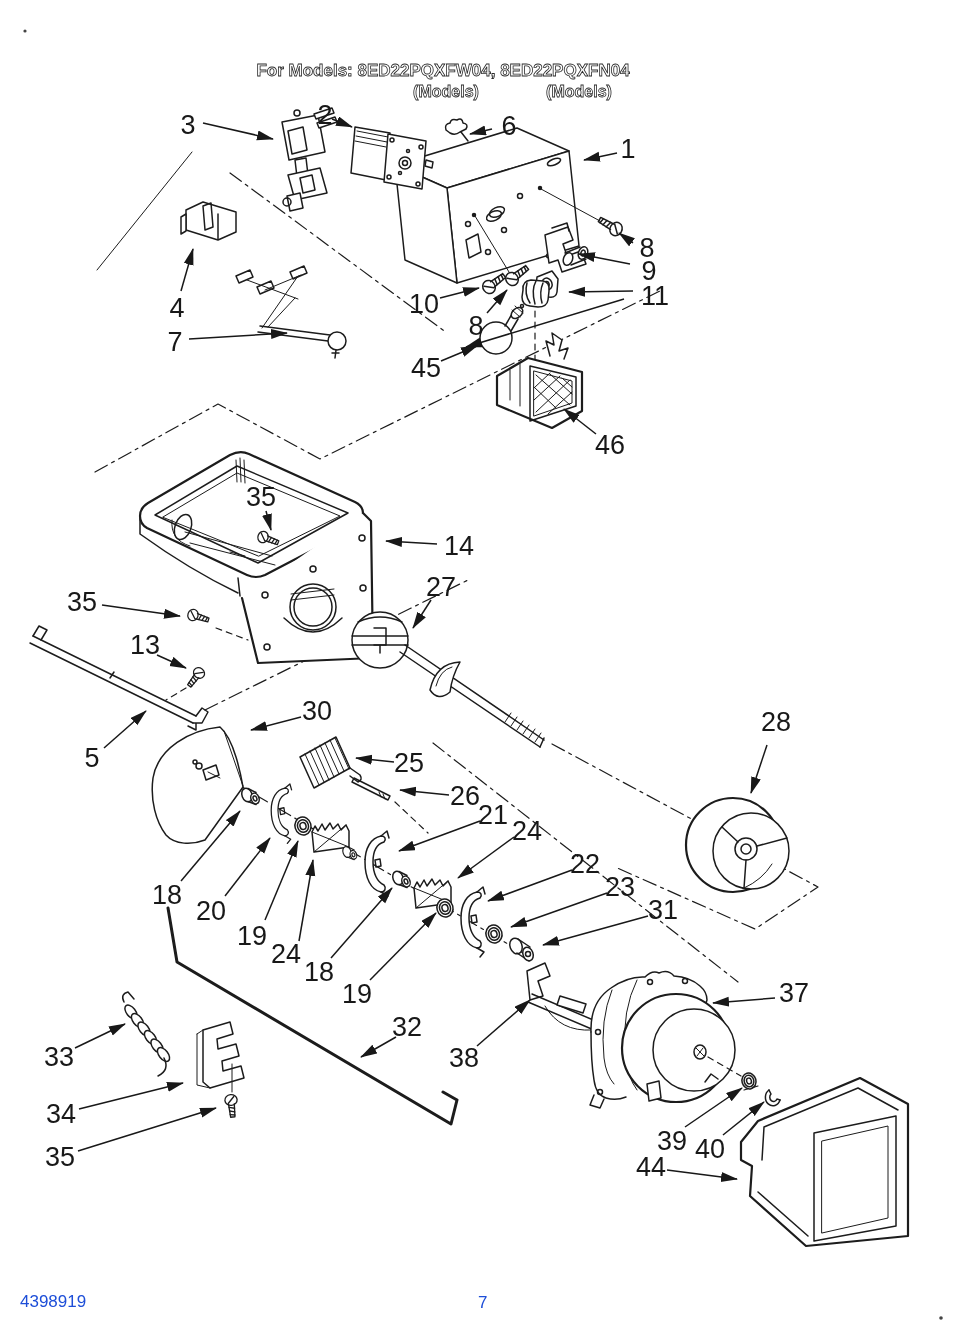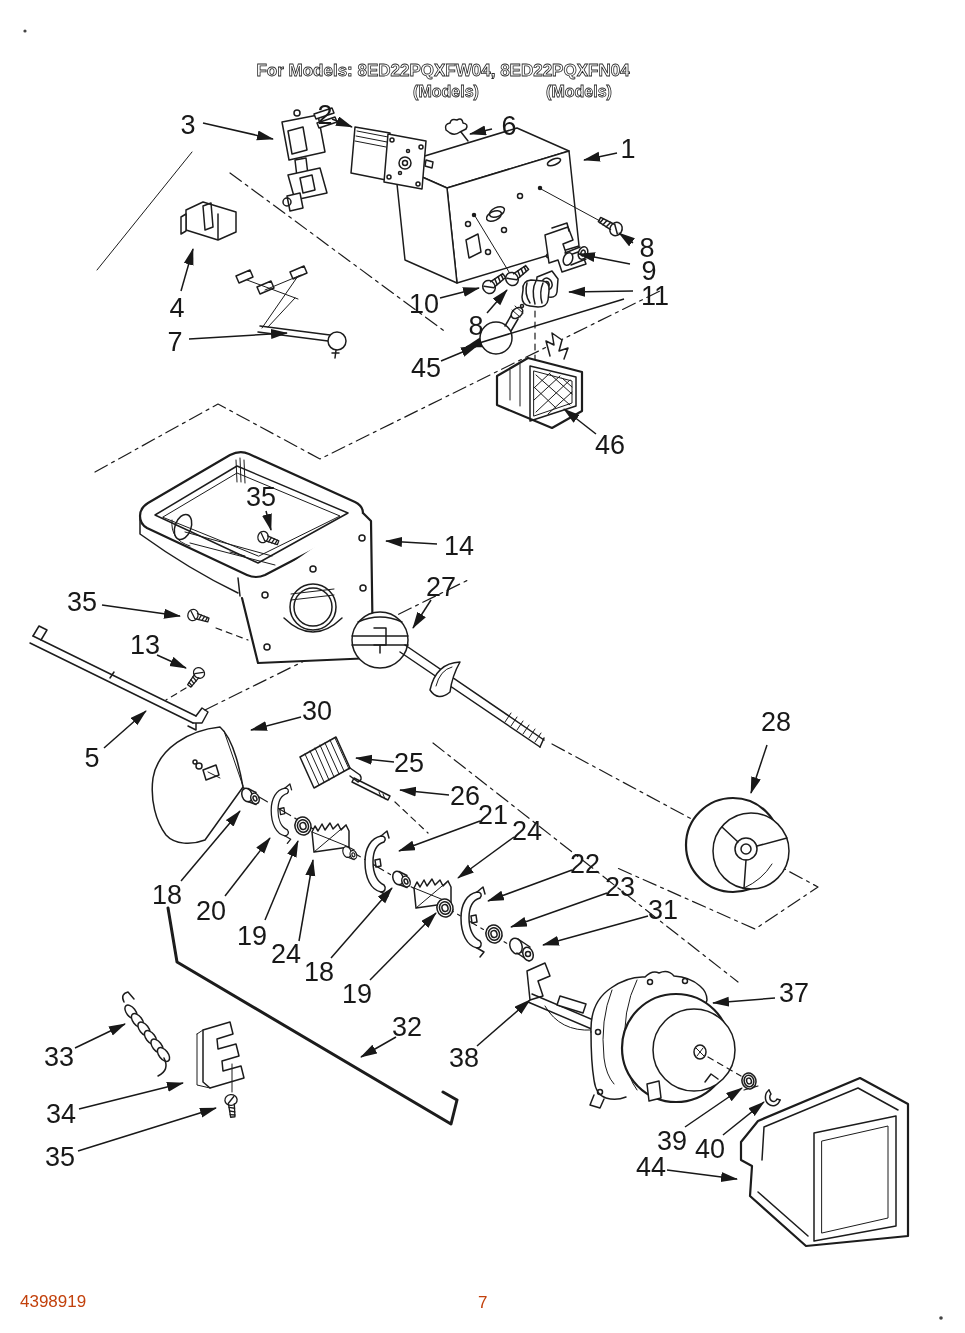--- a/index.html
+++ b/index.html
@@ -6,21 +6,21 @@
   #page{position:relative;width:965px;height:1333px;background:#ffffff;overflow:hidden;
         font-family:"Liberation Sans",sans-serif;}
   #diagram{position:absolute;left:0;top:0;width:965px;height:1333px;}
   .hdr{position:absolute;text-align:center;white-space:nowrap;}
   .outlined{color:#fff;-webkit-text-stroke:1.05px #2b2b2b;}
   @supports not (-webkit-text-stroke: 1px black){.outlined{color:#222;}}
   #title{left:443px;top:28px;transform:translateX(-50%);font-size:30px;font-weight:bold;letter-spacing:.5px;}
   #models{left:443px;top:61px;transform:translateX(-50%);font-size:17px;font-weight:bold;-webkit-text-stroke-width:.8px;}
   #finish-white{left:446px;top:83px;transform:translateX(-50%);font-size:16px;font-weight:bold;-webkit-text-stroke-width:.8px;}
   #finish-almond{left:579px;top:83px;transform:translateX(-50%);font-size:16px;font-weight:bold;-webkit-text-stroke-width:.8px;}
-  .ftr{position:absolute;font-size:17px;color:#c2410c;}
+  .ftr{position:absolute;font-size:17px;color:#1d4ed8;}
   #doc-number{left:20px;top:1292px;}
   #page-number{left:478px;top:1293px;}
   
   .co{font-family:"Liberation Sans",sans-serif;font-size:27px;fill:#181818;text-anchor:middle;}
   .leader{stroke:#181818;stroke-width:1.5;fill:none;}
   .art{stroke:#1c1c1c;fill:none;stroke-width:1.5;stroke-linecap:round;stroke-linejoin:round;}
   .w{fill:#ffffff;}
   .thin{stroke-width:1;}
   .thick{stroke-width:2.2;}
   .dd{stroke-dasharray:14 5 3 5;stroke-width:1.2;}

